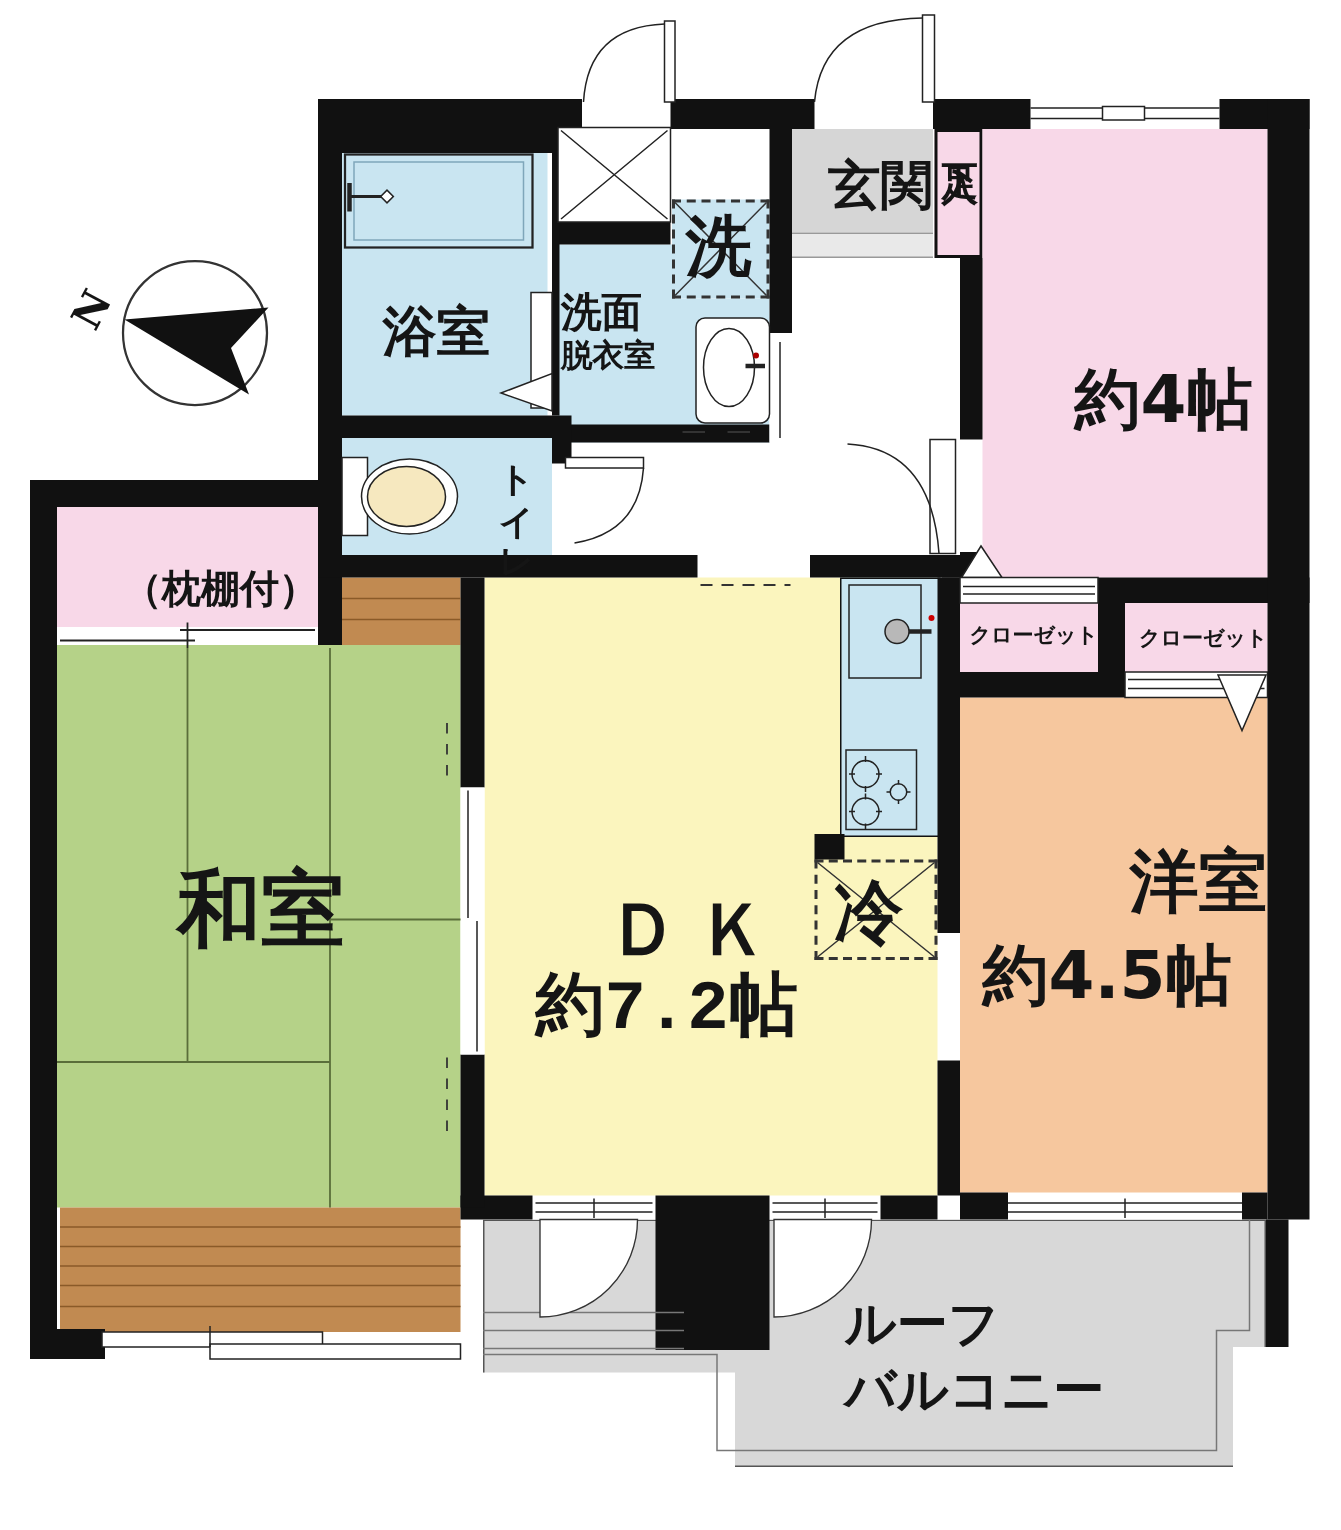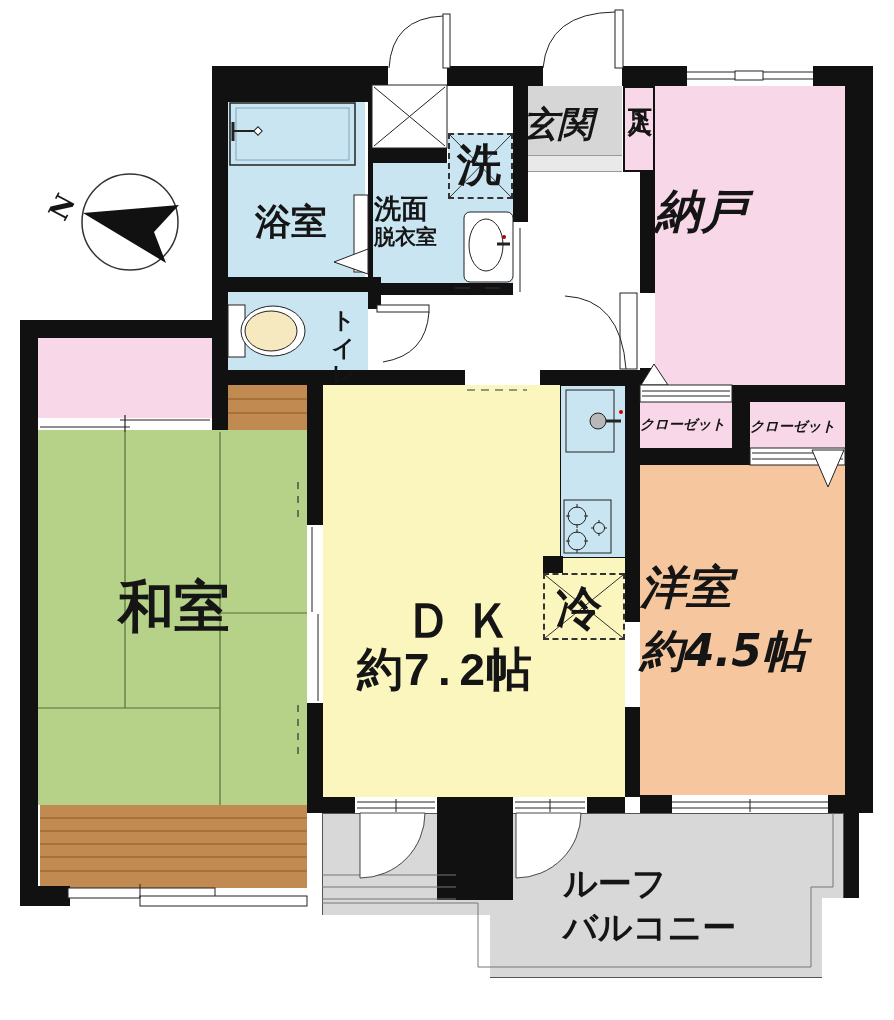--- a/index.html
+++ b/index.html
@@ -4,21 +4,21 @@
 <style>
   html,body{margin:0;padding:0;background:#fff;}
   .plan{position:relative;width:894px;height:1020px;background:#fff;overflow:hidden;
         font-family:"DejaVu Sans","Liberation Sans",sans-serif;}
   .room{position:absolute;}
   .wall{position:absolute;background:#111;}
   .lbl{position:absolute;font-weight:700;color:#151515;line-height:1.12;white-space:nowrap;}
   .vtext{writing-mode:vertical-rl;text-orientation:upright;letter-spacing:2px;}
   .dashedbox{position:absolute;border:2px dashed #333;box-sizing:border-box;}
   svg.overlay{position:absolute;left:0;top:0;pointer-events:none;}
-  .ctr{text-align:left;font-style:italic;}
+  .ctr{text-align:right;}
 </style>
 </head>
 <body>
 
 <div class="plan">
 
   <div class="room" style="left: 228px; top: 100px; width: 137px; height: 177px; background-color: rgb(201, 229, 241);"></div>
   <div class="room" style="left: 372px; top: 163px; width: 76px; height: 132px; background-color: rgb(201, 229, 241);"></div>
   <div class="room" style="left: 448px; top: 199px; width: 65px; height: 96px; background-color: rgb(201, 229, 241);"></div>
   <div class="room dashedbox" style="left: 448px; top: 133px; width: 65px; height: 66px; background-color: rgb(201, 229, 241);"></div>
@@ -208,22 +208,23 @@
   </svg>
 
   <div class="lbl" style="left:50px;top:192px;font-size:27px;transform:rotate(-62deg);font-family:'DejaVu Serif','Liberation Serif',serif;">N</div>
 
   <div class="lbl" style="left:255px;top:202px;font-size:36px;">浴室</div>
   <div class="lbl" style="left:374px;top:194px;font-size:27px;">洗面</div>
   <div class="lbl" style="left:374px;top:226px;font-size:21px;">脱衣室</div>
   <div class="lbl" style="left:457px;top:140px;font-size:44px;">洗</div>
   <div class="lbl ctr" style="left:523px;top:105px;width:99px;font-size:35px;">玄関</div>
   <div class="lbl vtext" style="left:626px;top:90px;font-size:24px;letter-spacing:1px;">下足入</div>
-  <div class="lbl ctr" style="left:655px;top:186px;width:180px;font-size:46px;">納戸</div>
+  <div class="lbl ctr" style="left:655px;top:242px;width:180px;font-size:44px;">約4帖</div>
   <div class="lbl vtext" style="left:330px;top:293px;font-size:23px;">トイレ</div>
+  <div class="lbl ctr" style="left:38px;top:379px;width:174px;font-size:26px;">（枕棚付）</div>
   <div class="lbl" style="left:118px;top:576px;font-size:56px;">和室</div>
   <div class="lbl" style="left:405px;top:594px;font-size:48px;letter-spacing:12px;">ＤＫ</div>
   <div class="lbl" style="left:357px;top:648px;font-size:46px;font-family:Liberation Mono, monospace;">約7.2帖</div>
   <div class="lbl" style="left:556px;top:583px;font-size:46px;">冷</div>
   <div class="lbl ctr" style="left:640px;top:417px;width:92px;font-size:14px;">クローゼット</div>
   <div class="lbl ctr" style="left:750px;top:419px;width:95px;font-size:14px;">クローゼット</div>
   <div class="lbl ctr" style="left:640px;top:562px;width:205px;font-size:46px;">洋室</div>
   <div class="lbl ctr" style="left:640px;top:626px;width:181px;font-size:44px;">約4.5帖</div>
   <div class="lbl" style="left:563px;top:908px;font-size:34px;">バルコニー</div>
   <div class="lbl" style="left:563px;top:864px;font-size:34px;">ルーフ</div>

